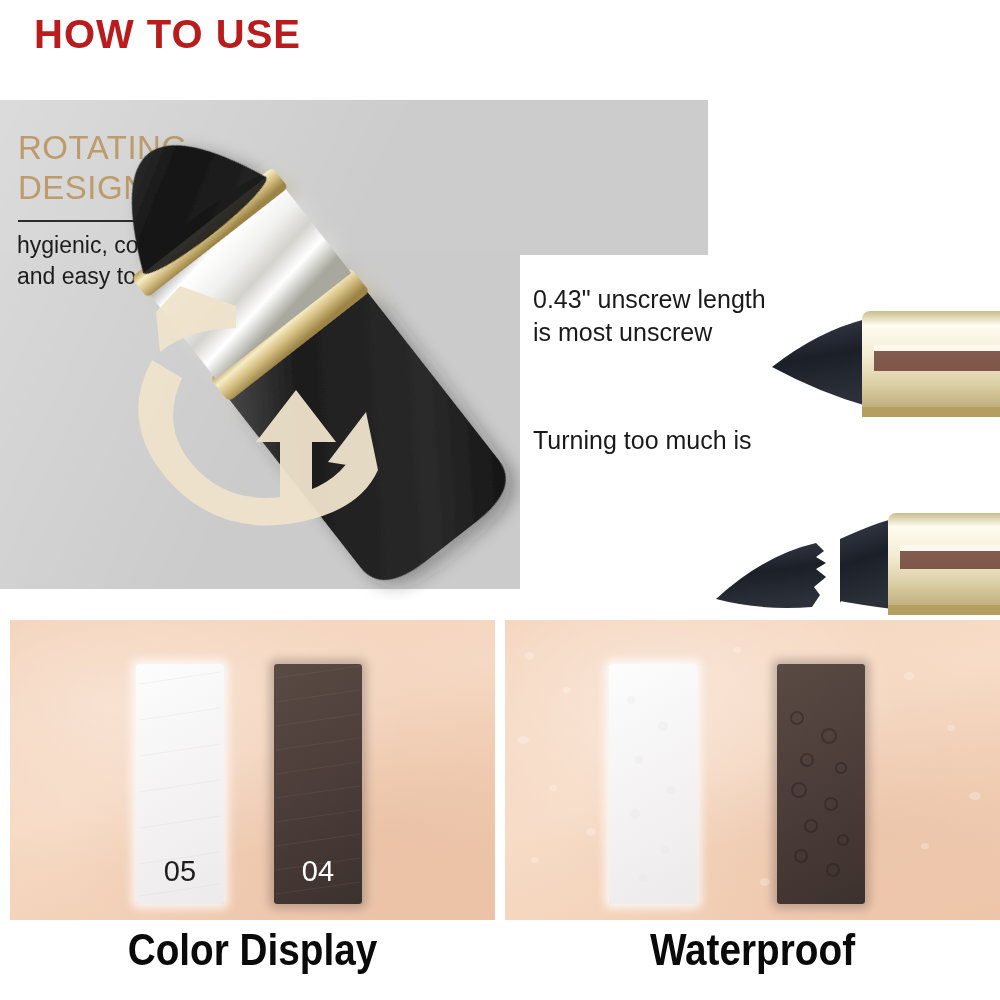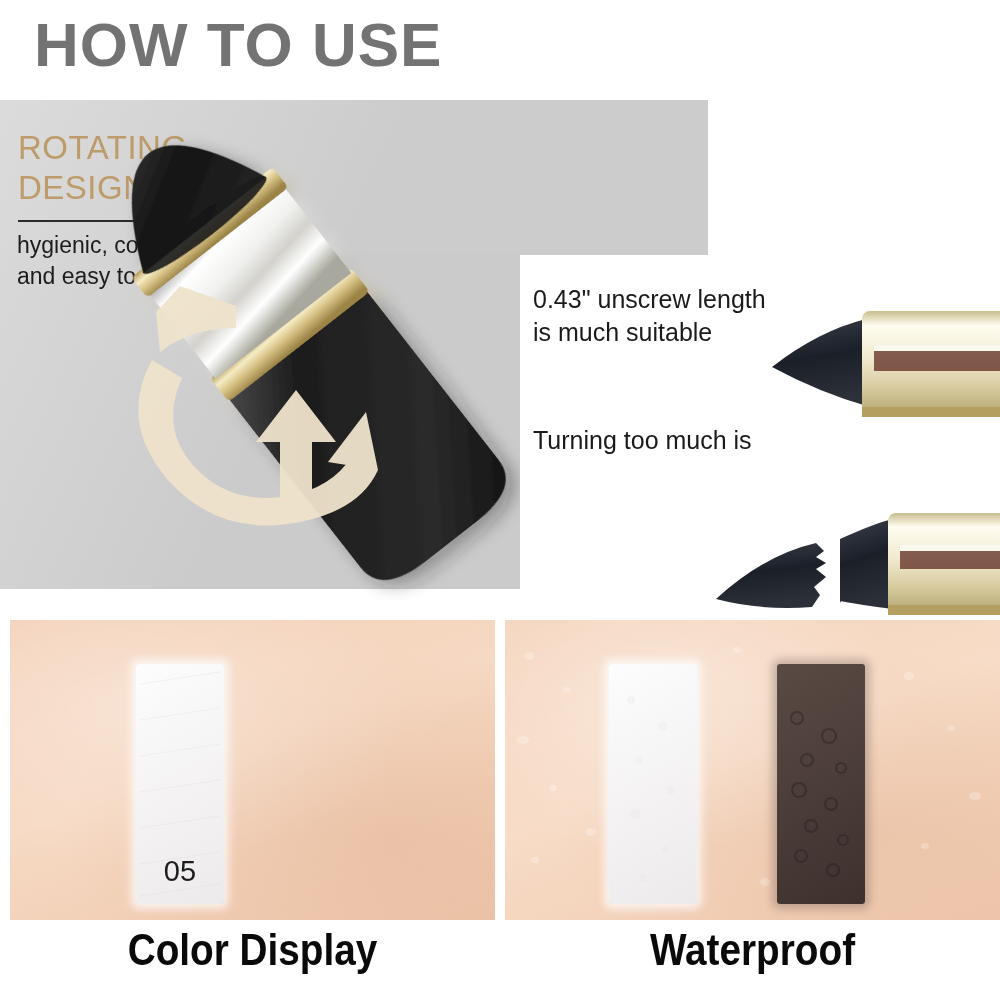--- a/index.html
+++ b/index.html
@@ -3,22 +3,22 @@
 <meta charset="utf-8">
 <style>
   html,body{margin:0;padding:0;background:#fff;}
   body{width:1000px;height:1000px;font-family:"Liberation Sans",sans-serif;overflow:hidden;}
   #stage{position:relative;width:1000px;height:1000px;background:#ffffff;}
 
   
   .title{
     position:absolute;left:34px;top:14px;
     font-family:"Liberation Sans",sans-serif;
-    font-weight:bold;font-size:62px;letter-spacing:1px;
-    color:#737373;line-height:1;white-space:nowrap;
+    font-weight:bold;font-size:40px;letter-spacing:1px;
+    color:#b91c1c;line-height:1;white-space:nowrap;
   }
 
   
   .gray-top{position:absolute;left:0;top:100px;width:708px;height:155px;background:#cccccc;}
   .gray-bottom{position:absolute;left:0;top:253px;width:520px;height:336px;background:#cbcbcb;}
   .gray-sheen{position:absolute;left:0;top:100px;width:708px;height:489px;
     background:linear-gradient(115deg,rgba(255,255,255,.30),rgba(255,255,255,0) 45%);
     pointer-events:none;}
 
   .rot-title{
@@ -160,21 +160,21 @@
       <path d="M318 410 L268 402 L306 352 Z" fill="#efe3cb"></path>
       <path d="M100 292 Q130 268 176 268 L176 246 L120 226 L96 252 Z" fill="#efe3cb"></path>
       <path d="M196 382 L236 330 L276 382 L252 382 L252 452 L220 452 L220 382 Z" fill="#efe3cb"></path>
     </g>
   </svg>
 
   <div class="white-panel"></div>
 
   <div class="callout a">
     <span>0.43" unscrew length</span><br>
-    <span>is much suitable</span>
+    <span>is most unscrew</span>
   </div>
 
   <div class="callout b">
     <span>Turning too much is</span><br>
   </div>
 
   <svg class="smallpen-a" viewBox="0 0 240 130">
     <defs>
       <linearGradient id="cream1" x1="0" y1="0" x2="0" y2="1">
         <stop offset="0%" stop-color="#c9bd8e"></stop>
@@ -224,20 +224,28 @@
 
   <div class="swatch-panel left">
     <div class="skin"></div>
     <div class="sw white" style="left:126px;">
       <svg class="sw-grain" viewBox="0 0 88 240" preserveAspectRatio="none">
         <g stroke="#ddd8d6" stroke-width="1" opacity=".6">
           <path d="M4 20 L84 8 M4 56 L84 44 M4 92 L84 80 M4 128 L84 116 M4 164 L84 152 M4 200 L84 188 M4 232 L84 220"></path>
         </g>
       </svg>
       <div class="sw-label on-white">05</div>
+    </div>
+    <div class="sw dark" style="left:264px;">
+      <svg class="sw-grain" viewBox="0 0 88 240" preserveAspectRatio="none">
+        <g stroke="#7a6a63" stroke-width="1" opacity=".45">
+          <path d="M2 14 L86 2 M2 38 L86 26 M2 62 L86 50 M2 86 L86 74 M2 110 L86 98 M2 134 L86 122 M2 158 L86 146 M2 182 L86 170 M2 206 L86 194 M2 230 L86 218"></path>
+        </g>
+      </svg>
+      <div class="sw-label on-dark">04</div>
     </div>
   </div>
   <div class="panel-caption left">Color Display</div>
 
   <div class="swatch-panel right">
     <div class="skin wet"></div>
     <svg class="droplets" viewBox="0 0 495 300" preserveAspectRatio="none">
       <g fill="#ffffff" opacity=".45">
         <ellipse cx="24" cy="36" rx="5" ry="4"></ellipse>
           <ellipse cx="62" cy="70" rx="4" ry="3"></ellipse>

